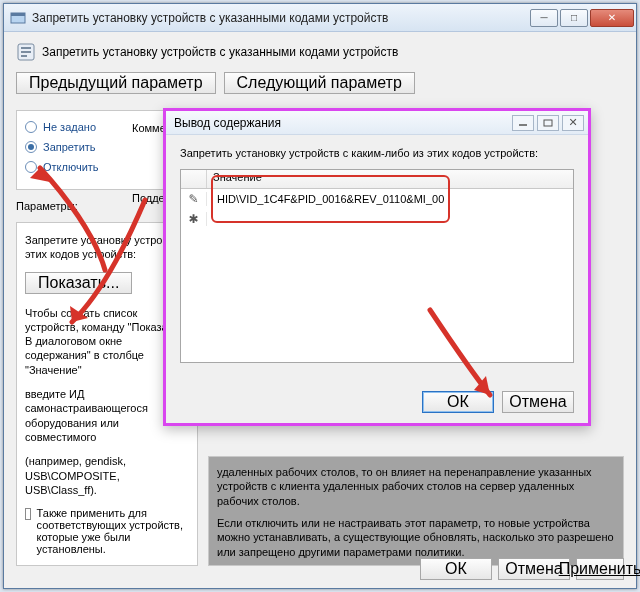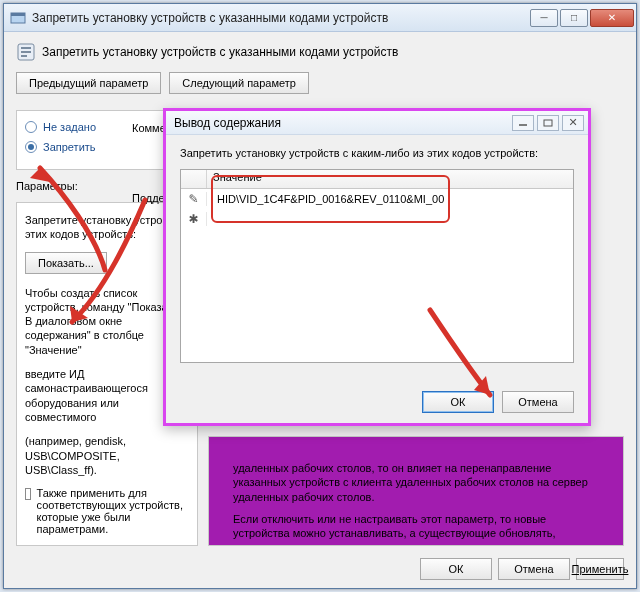--- a/index.html
+++ b/index.html
@@ -46,21 +46,21 @@
   .header-line { display: flex; align-items: center; margin-bottom: 10px; }
   .header-icon {
     width: 20px; height: 20px; margin-right: 6px;
   }
   .header-title { font-size: 12px; }
   .nav-buttons { display: flex; gap: 8px; margin-bottom: 16px; }
   .btn {
     height: 22px; padding: 0 12px;
     border: 1px solid #a7a7a7;
     background: linear-gradient(#fdfdfd,#e7e7e7);
-    font: inherit; font-size: 11px;
+    font: inherit; font-size: 16px;
     display: inline-flex; align-items: center; justify-content: center;
     cursor: default;
   }
   .columns { display: flex; gap: 10px; }
   .col-left { width: 182px; }
   .col-right { flex: 1; }
   .group {
     border: 1px solid #c8c8c8;
     background: #fff;
     padding: 10px 8px 8px 8px;
@@ -80,22 +80,22 @@
     border: 1px solid #c8c8c8; background: #fff;
     padding: 10px 8px; min-height: 260px;
   }
   .para-text { margin: 0 0 10px 0; line-height: 1.3; }
   .checkbox-row { display: flex; align-items: flex-start; margin-top: 6px; }
   .checkbox {
     width: 12px; height: 12px; border: 1px solid #8a8a8a;
     margin-right: 6px; margin-top: 1px;
   }
   .help-box {
-    border: 1px solid #c8c8c8; background: #a21caf;
-    padding: 24px; height: 110px; overflow: hidden; margin-top: 45px;
+    border: 1px solid #c8c8c8; background: #a3a3a3;
+    padding: 8px; height: 110px; overflow: hidden; margin-top: 45px;
   }
   .help-box p { margin: 0 0 8px 0; line-height: 1.3; }
   .footer-btns {
     position: absolute; bottom: 8px; right: 12px;
     display: flex; gap: 6px;
   }
   
   .dialog {
     position: absolute; left: 163px; top: 108px;
     width: 428px; height: 318px;
@@ -193,36 +193,40 @@
       <div class="col-left">
         <div class="group">
           <div class="radio-row">
             <span class="radio"></span>
             <span>Не задано</span>
           </div>
           <div class="radio-row">
             <span class="radio checked"></span>
             <span>Запретить</span>
           </div>
+          <div class="radio-row">
+            <span class="radio"></span>
+            <span>Отключить</span>
+          </div>
         </div>
 
         <div class="field-label" style="position:absolute; left:128px; top:118px;">Комментарий</div>
         <div class="field-label" style="position:absolute; left:128px; top:188px;">Поддержи</div>
 
         <div class="params-title">Параметры:</div>
 
         <div class="params-box">
           <p class="para-text">Запретите установку устройств этих кодов устройств:</p>
           <button class="btn" style="margin-bottom:12px;">Показать...</button>
           <p class="para-text">Чтобы создать список устройств, команду "Показать". В диалоговом окне содержания" в столбце "Значение"</p>
           <p class="para-text">введите ИД самонастраивающегося оборудования или совместимого</p>
           <p class="para-text">(например, gendisk, USB\COMPOSITE, USB\Class_ff).</p>
           <div class="checkbox-row">
             <span class="checkbox"></span>
-            <span>Также применить для соответствующих устройств, которые уже были параметрами.</span>
+            <span>Также применить для соответствующих устройств, которые уже были установлены.</span>
           </div>
         </div>
       </div>
 
       <div class="col-right" style="display:flex; flex-direction:column;">
         <div style="flex:1"></div>
         <div class="help-box">
           <p>удаленных рабочих столов, то он влияет на перенаправление указанных устройств с клиента удаленных рабочих столов на сервер удаленных рабочих столов.</p>
           <p>Если отключить или не настраивать этот параметр, то новые устройства можно устанавливать, а существующие обновлять, насколько это разрешено или запрещено другими параметрами политики.</p>
         </div>

